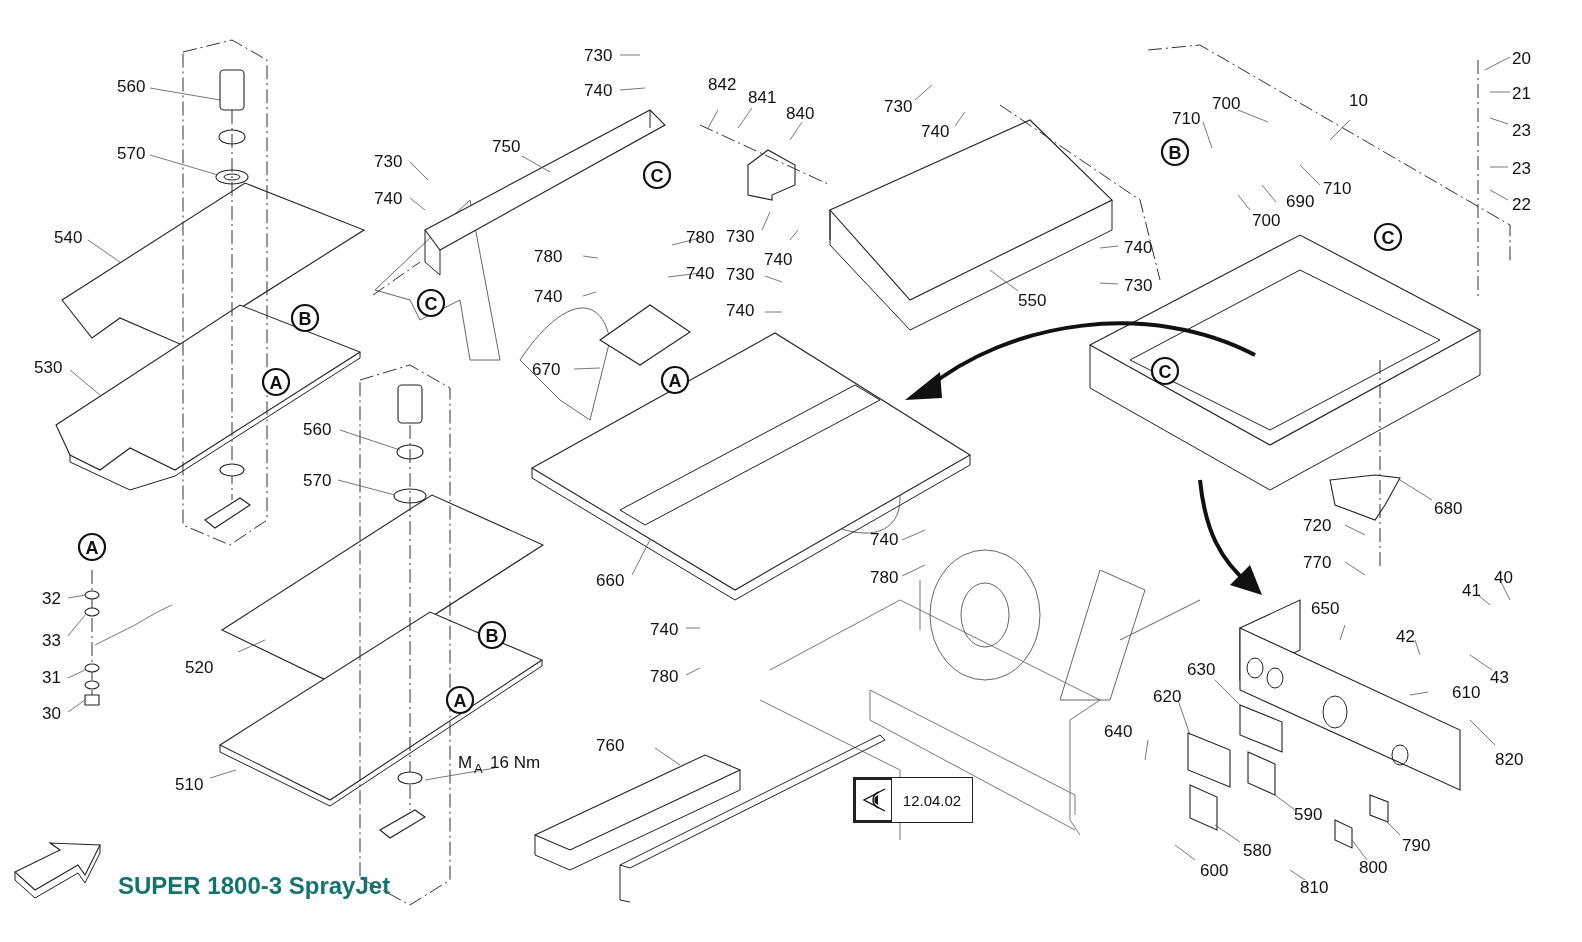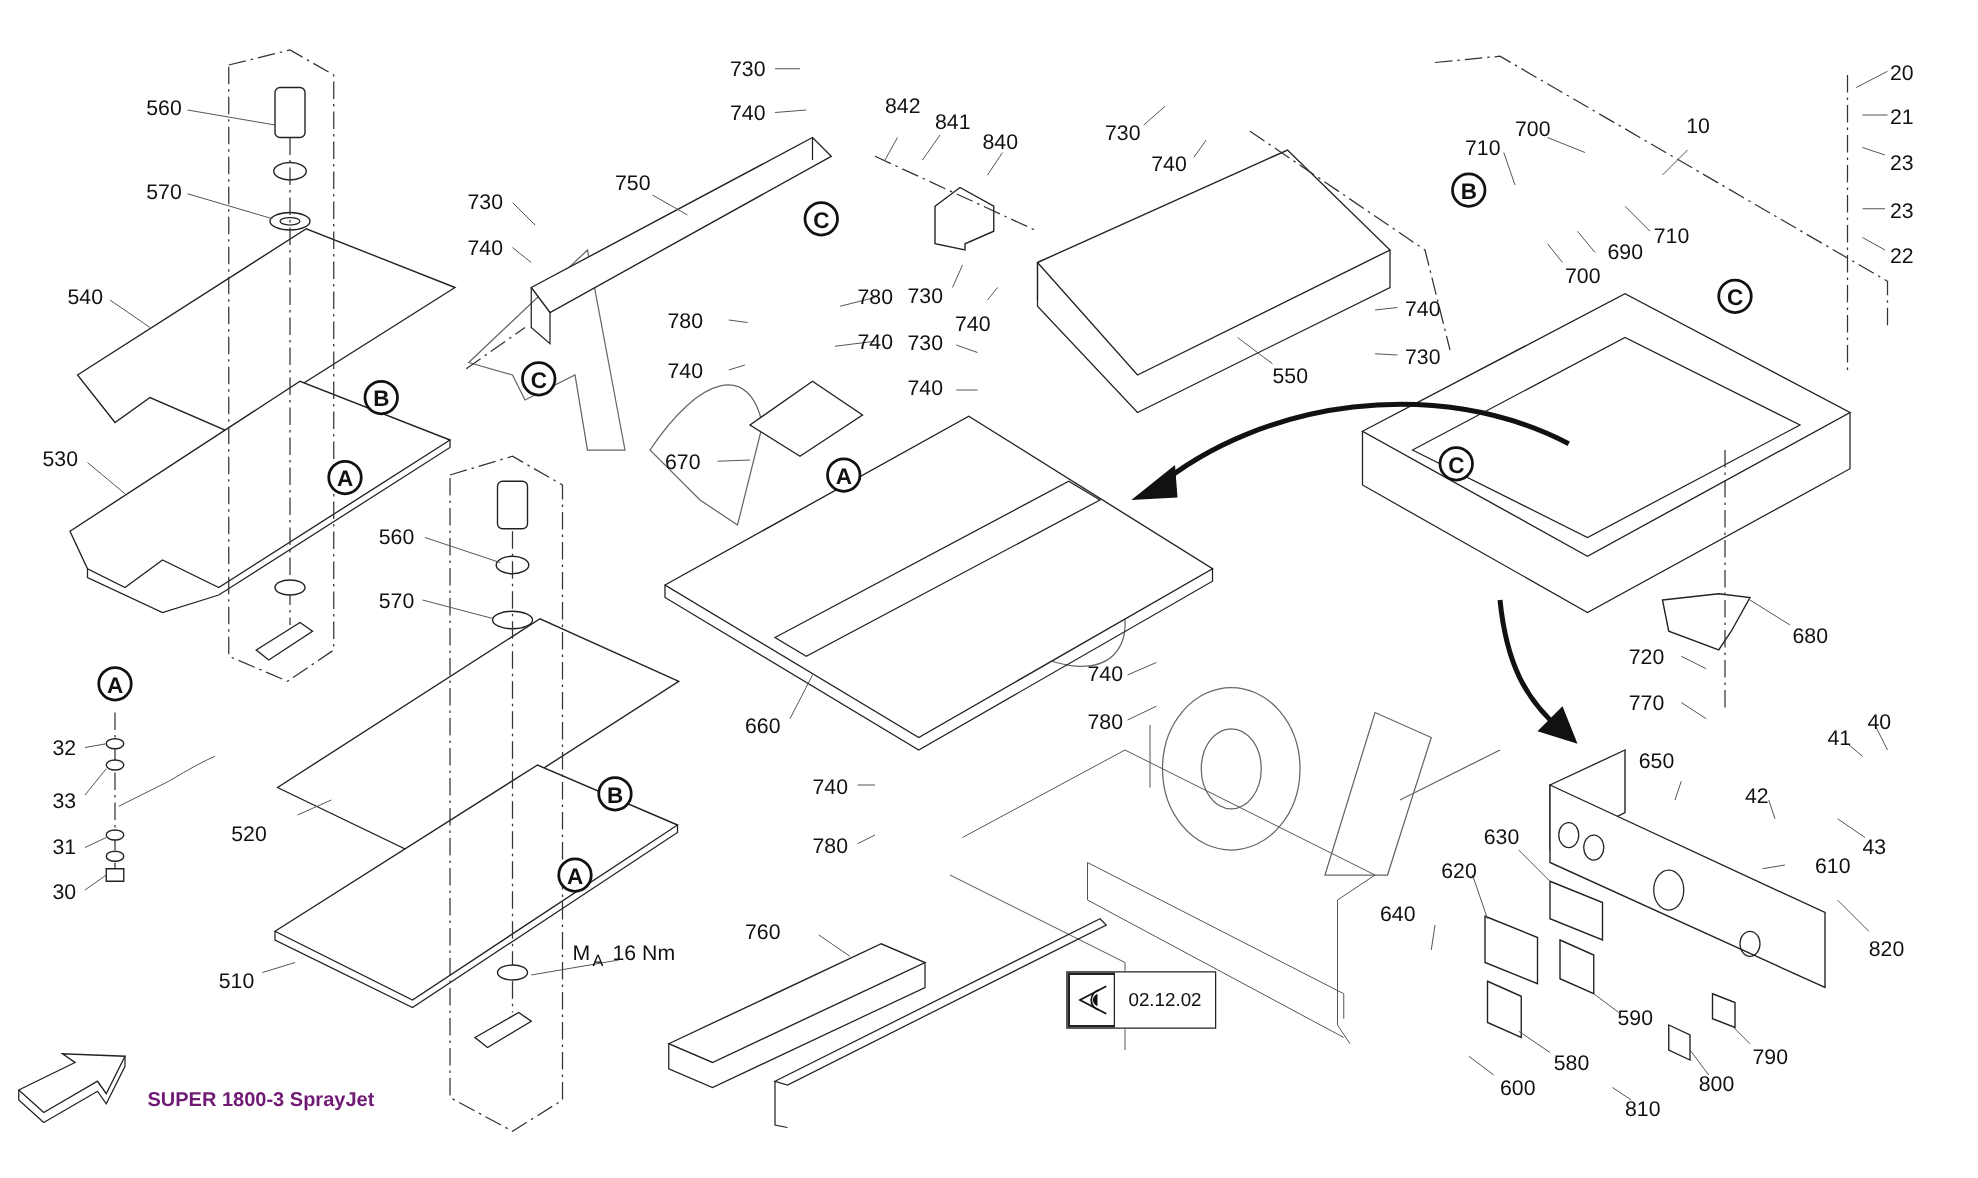--- a/index.html
+++ b/index.html
@@ -7,21 +7,21 @@
   #stage{position:absolute;left:0;top:0;width:1582px;height:942px;}
   svg text{font-family:"Liberation Sans",sans-serif;}
   .lbl{font-size:17px;fill:#111;}
   .ln{stroke:#222;stroke-width:1;fill:none;}
   .thin{stroke:#555;stroke-width:0.8;fill:none;}
   .dash{stroke:#333;stroke-width:1;fill:none;stroke-dasharray:14 4 2 4;}
   .part{stroke:#222;stroke-width:1.1;fill:#fff;}
   .wm{stroke:#666;stroke-width:1;fill:none;}
   .callout circle{stroke:#111;stroke-width:2.2;fill:#fff;}
   .callout text{font-size:18px;font-weight:bold;fill:#111;}
-  #title{position:absolute;left:118px;top:872px;font-size:16px;font-weight:bold;color:#701a75;}
+  #title{position:absolute;left:118px;top:872px;font-size:24px;font-weight:bold;color:#0f766e;}
   #ref-box{position:absolute;left:853px;top:777px;width:118px;height:44px;border:1px solid #222;display:flex;background:#fff;}
   #ref-box .eye{width:38px;border:2px solid #222;border-right:1px solid #222;box-sizing:border-box;display:flex;align-items:center;justify-content:center;}
   #ref-box .code{flex:1;display:flex;align-items:center;justify-content:center;font-size:15px;color:#111;}
 </style>
 </head>
 <body>
 
 <div id="stage">
 <svg width="1582" height="942" viewBox="0 0 1582 942" xmlns="http://www.w3.org/2000/svg">
 
@@ -383,15 +383,15 @@
 <div id="title">SUPER 1800-3 SprayJet</div>
 
 <div id="ref-box">
   <div class="eye">
     <svg width="30" height="30" viewBox="0 0 30 30">
       <path d="M26 4 L5 15 L26 26" stroke="#111" stroke-width="1.4" fill="none"></path>
       <path d="M20 7 C12 10 12 20 20 23" stroke="#111" stroke-width="1.4" fill="none"></path>
       <path d="M19 10 C14 12 14 18 19 20 Z" fill="#111"></path>
     </svg>
   </div>
-  <div class="code">02.12.02</div>
+  <div class="code">12.04.02</div>
 </div>
 </div>
 
 </body></html>

